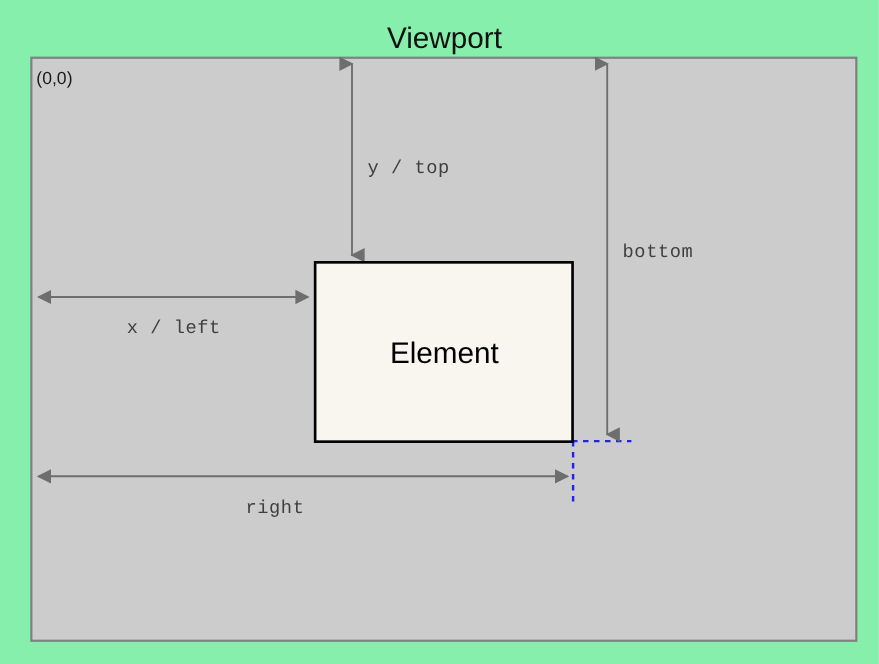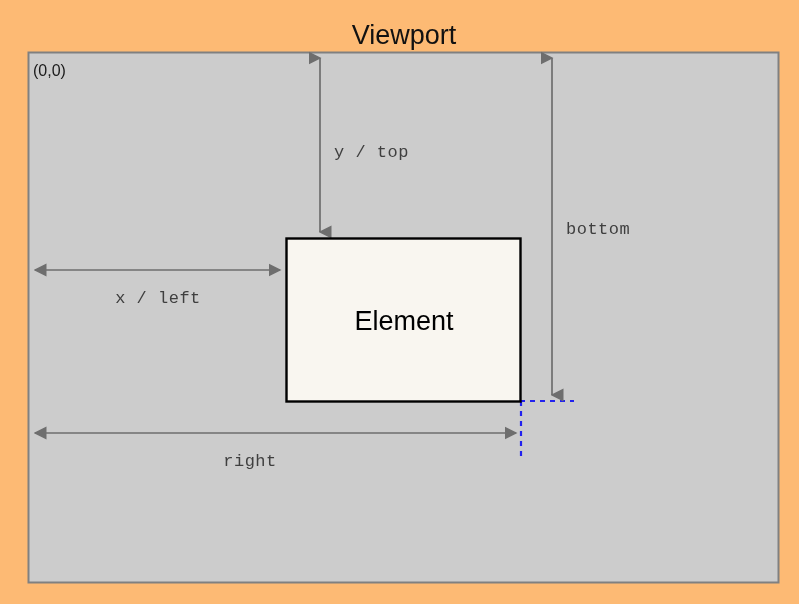--- a/index.html
+++ b/index.html
@@ -11,21 +11,21 @@
   body {
     width: 799px;
     height: 604px;
     font-family: "Liberation Sans", sans-serif;
     overflow: hidden;
   }
   #stage {
     position: relative;
     width: 799px;
     height: 604px;
-    background: #fdba74;
+    background: #86efac;
   }
   #diagram-svg {
     position: absolute;
     left: 0;
     top: 0;
     width: 799px;
     height: 604px;
   }
   .title-text {
     font-family: "Liberation Sans", sans-serif;

